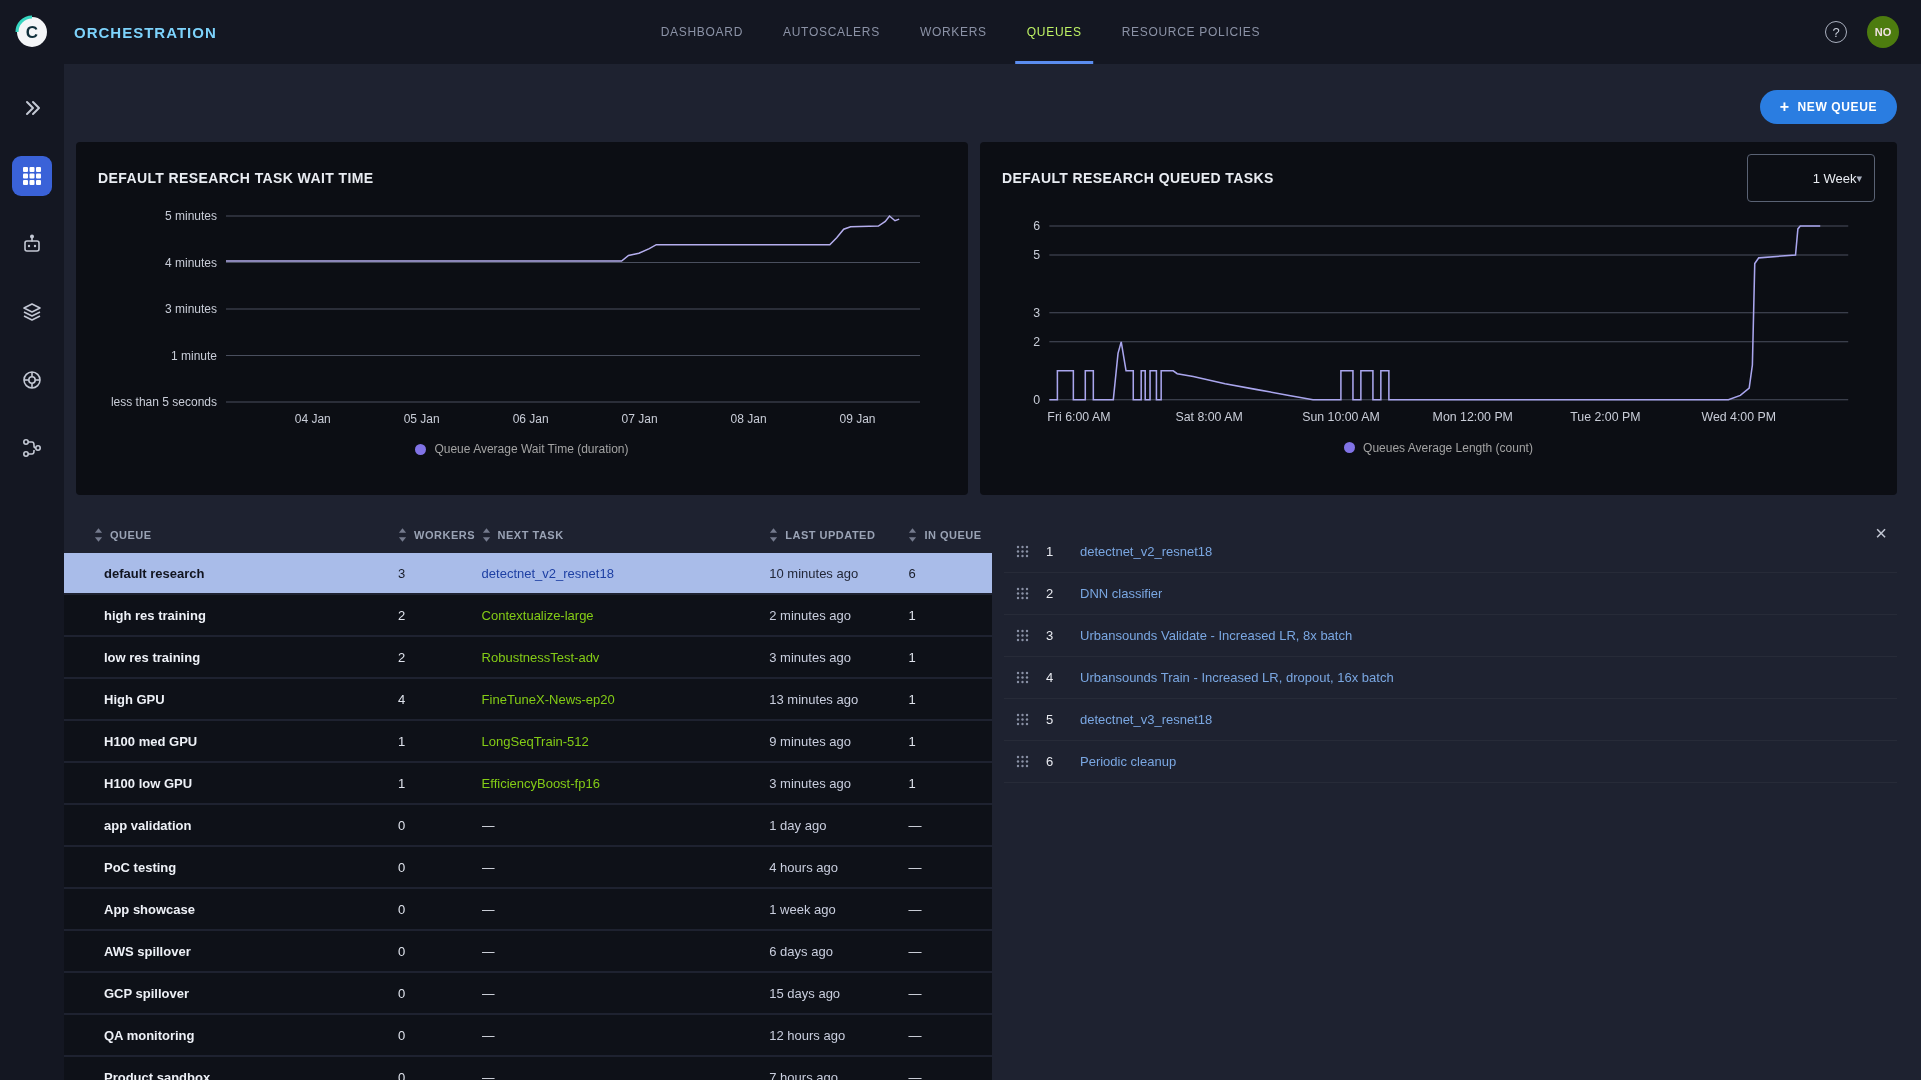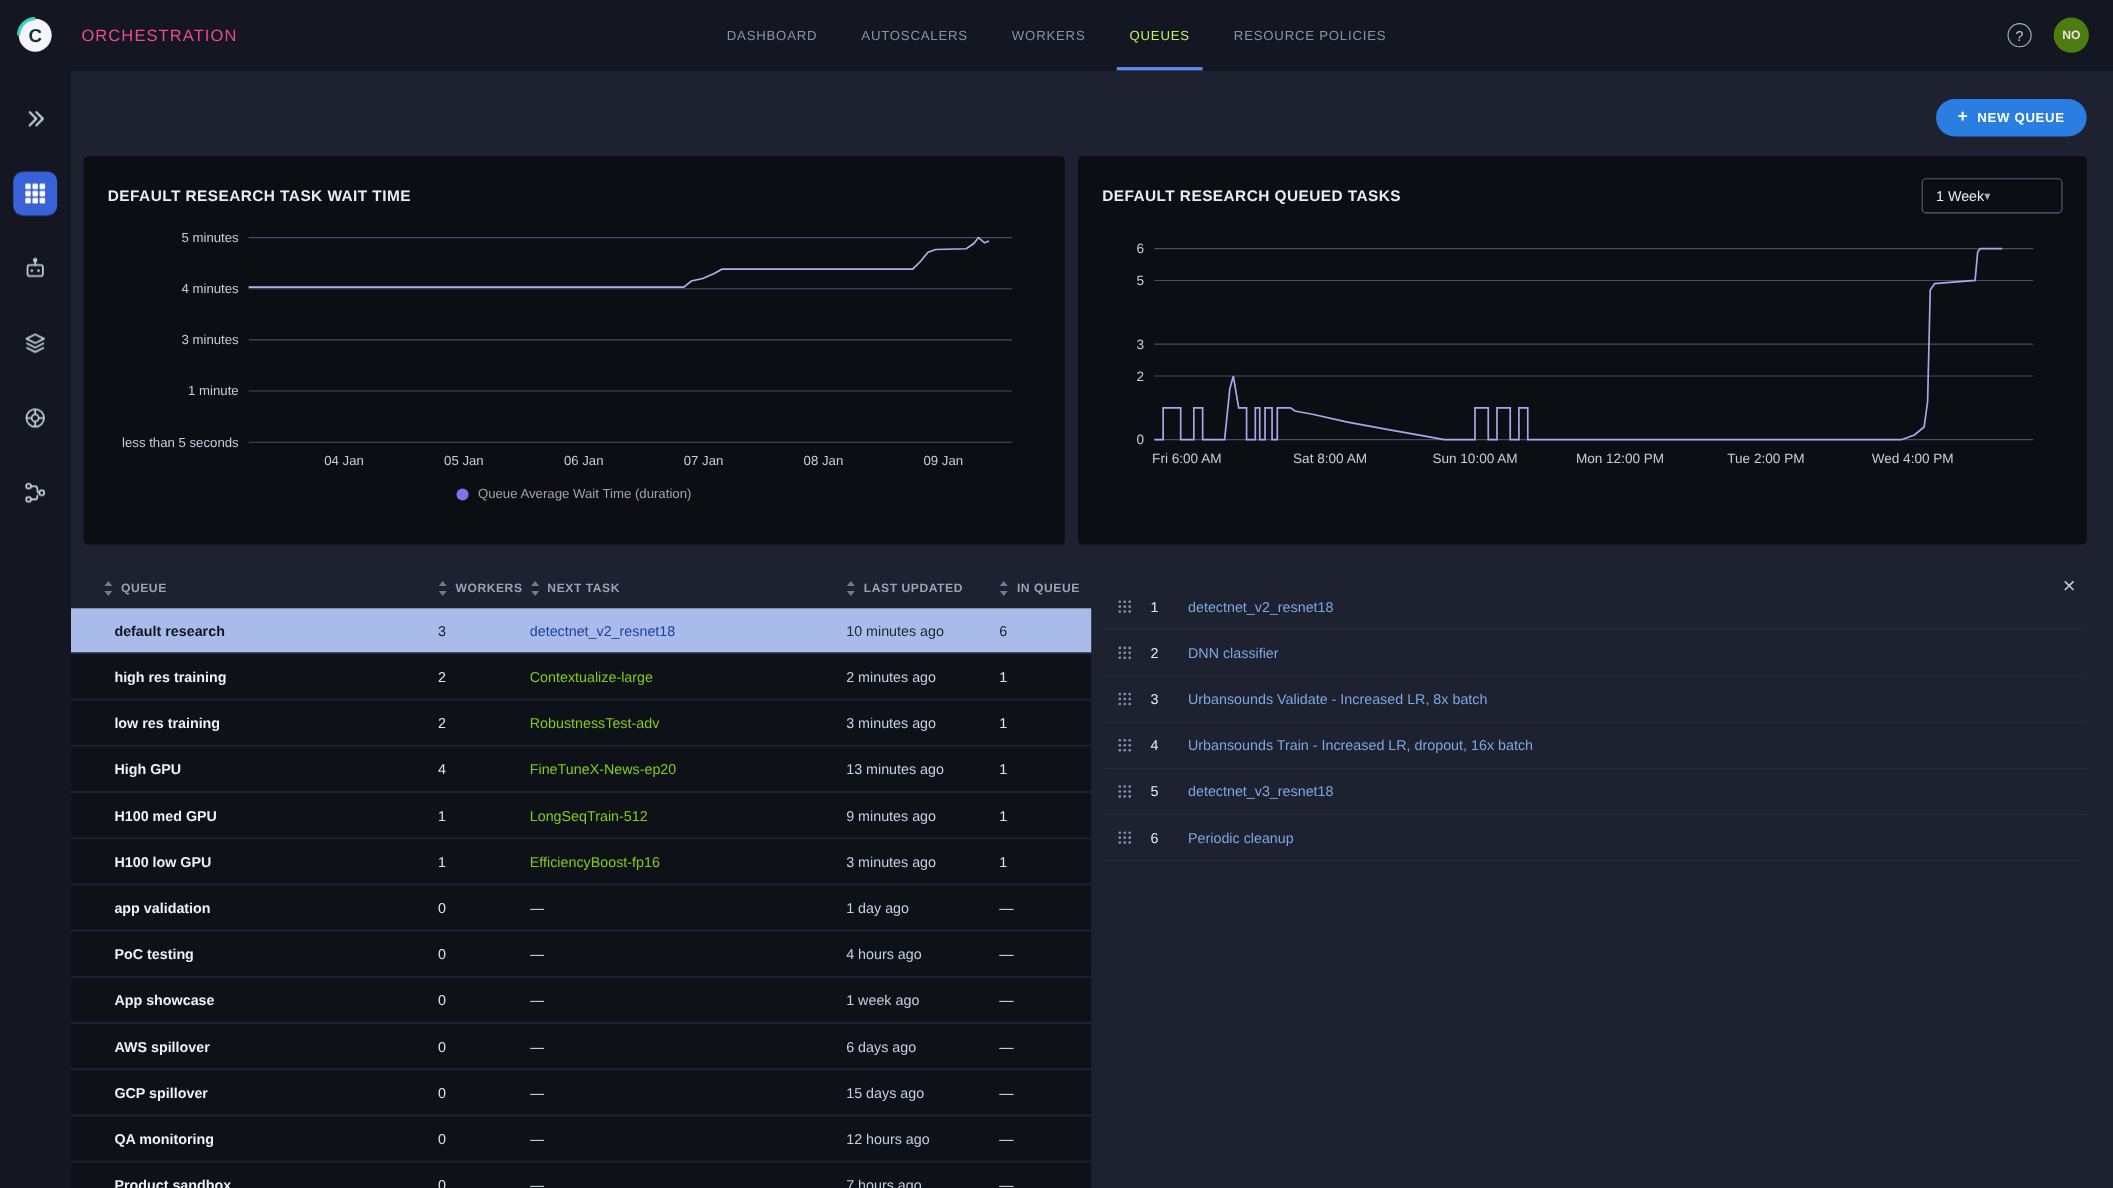--- a/index.html
+++ b/index.html
@@ -3,21 +3,21 @@
 <meta charset="utf-8">
 <style>
   *{margin:0;padding:0;box-sizing:border-box}
   html,body{width:1921px;height:1080px;overflow:hidden;background:#1e2230;
     font-family:"Liberation Sans",sans-serif;color:#dfe3ec}
 
   
   .header{position:fixed;top:0;left:0;right:0;height:64px;background:#141722;
     display:flex;align-items:center;z-index:20}
   .logo-box{width:64px;display:flex;justify-content:center;align-items:center;cursor:pointer}
-  .app-title{font-size:15px;font-weight:normal;letter-spacing:1px;color:#ec4899;margin-left:10px}
+  .app-title{font-size:15px;font-weight:bold;letter-spacing:1px;color:#7dd3fc;margin-left:10px}
   .top-nav{position:absolute;left:50%;transform:translateX(-50%);display:flex;height:100%}
   .nav-item{display:flex;align-items:center;padding:0 20px;font-size:12px;letter-spacing:.7px;
     color:#8b92a6;cursor:pointer;position:relative}
   .nav-item.active{color:#bef264}
   .nav-item.active::after{content:"";position:absolute;left:8px;right:8px;bottom:0;height:3px;background:#5b8def}
   .header-right{margin-left:auto;display:flex;align-items:center;gap:20px;padding-right:22px}
   .help-btn{width:22px;height:22px;border:1.5px solid #aab0bf;border-radius:50%;color:#c7ccd8;
     font-size:13px;display:flex;align-items:center;justify-content:center;cursor:pointer}
   .avatar{width:32px;height:32px;border-radius:50%;background:#4d7c0f;color:#f1e2e4;
     font-size:11px;font-weight:bold;display:flex;align-items:center;justify-content:center;cursor:pointer}
@@ -37,21 +37,21 @@
     border-radius:17px;height:34px;padding:0 20px;font-size:12px;font-weight:bold;letter-spacing:.6px;
     font-family:"Liberation Sans",sans-serif;cursor:pointer}
   .plus{font-size:16px;font-weight:bold;line-height:1}
 
   .charts-row{display:flex;gap:12px;margin-top:18px}
   .chart-card{background:#0c0e14;border-radius:4px;height:353px;padding:18px 22px 10px 22px}
   .chart-card.left{width:892px;margin-left:12px}
   .chart-card.right{flex:1}
   .card-head{display:flex;justify-content:space-between;align-items:center;height:36px}
   .card-title{font-size:14px;font-weight:bold;letter-spacing:.4px;color:#e9ecf2}
-  .range-select{display:flex;align-items:center;justify-content:flex-start;width:128px;height:32px;
+  .range-select{display:flex;align-items:center;justify-content:flex-end;width:128px;height:48px;
     border:1px solid #5a6274;border-radius:4px;padding:0 12px;font-size:13px;color:#e9ecf2;cursor:pointer}
   .caret{color:#aab0bf;font-size:11px}
   .chart-svg{width:100%;height:auto;display:block;margin-top:4px}
   .chart-svg text{font-family:"Liberation Sans",sans-serif}
   .legend{display:flex;align-items:center;justify-content:center;gap:8px;margin-top:6px;
     font-size:12px;color:#a3a3a3}
   .legend-dot{width:11px;height:11px;border-radius:50%;background:#8173e6;flex:0 0 auto}
 
   .bottom-row{display:flex;gap:12px;margin-top:22px}
 
@@ -246,20 +246,24 @@
           <line x1="46" x2="822" y1="25.25" y2="25.25" stroke="#4a4f5e" stroke-width="1"></line>
           <text x="37" y="29.25" text-anchor="end" fill="#c9cdd8" font-size="12">6</text>
           <text x="74.712" y="215" text-anchor="middle" fill="#c9cdd8" font-size="12">Fri 6:00 AM</text>
           <text x="201.20000000000002" y="215" text-anchor="middle" fill="#c9cdd8" font-size="12">Sat 8:00 AM</text>
           <text x="329.24" y="215" text-anchor="middle" fill="#c9cdd8" font-size="12">Sun 10:00 AM</text>
           <text x="457.28000000000003" y="215" text-anchor="middle" fill="#c9cdd8" font-size="12">Mon 12:00 PM</text>
           <text x="586.096" y="215" text-anchor="middle" fill="#c9cdd8" font-size="12">Tue 2:00 PM</text>
           <text x="715.688" y="215" text-anchor="middle" fill="#c9cdd8" font-size="12">Wed 4:00 PM</text>
           <polyline points="46.0,194.0 53.8,194.0 53.8,165.9 69.3,165.9 69.3,194.0 80.9,194.0 80.9,165.9 88.7,165.9 88.7,194.0 108.1,194.0 112.7,149.0 115.8,137.8 120.5,165.9 127.5,165.9 127.5,194.0 135.2,194.0 135.2,165.9 139.1,165.9 139.1,194.0 143.8,194.0 143.8,165.9 150.0,165.9 150.0,194.0 154.6,194.0 154.6,165.9 166.3,165.9 170.2,168.7 185.7,171.5 216.7,178.5 247.8,184.2 278.8,189.8 302.1,194.0 329.2,194.0 329.2,165.9 340.9,165.9 340.9,194.0 348.6,194.0 348.6,165.9 360.3,165.9 360.3,194.0 368.0,194.0 368.0,165.9 375.8,165.9 375.8,194.0 705.6,194.0 717.2,189.8 725.8,182.8 728.9,160.3 731.2,61.8 735.1,56.2 770.8,53.4 773.1,28.1 775.4,25.3 794.8,25.3" fill="none" stroke="#aaa6ee" stroke-width="1.5"></polyline>
         </svg>
+      <div class="legend">
+        <span class="legend-dot" style="background: rgb(129, 115, 230);"></span>
+        <span>Queues Average Length (count)</span>
+      </div>
     </section>
 
   </div>
 
   <div class="bottom-row">
 
     <div class="table-wrap">
       <div class="tgrid thead">
   <div class="th">
     <svg class="sort-icon" viewBox="0 0 10 15" width="9" height="14">

